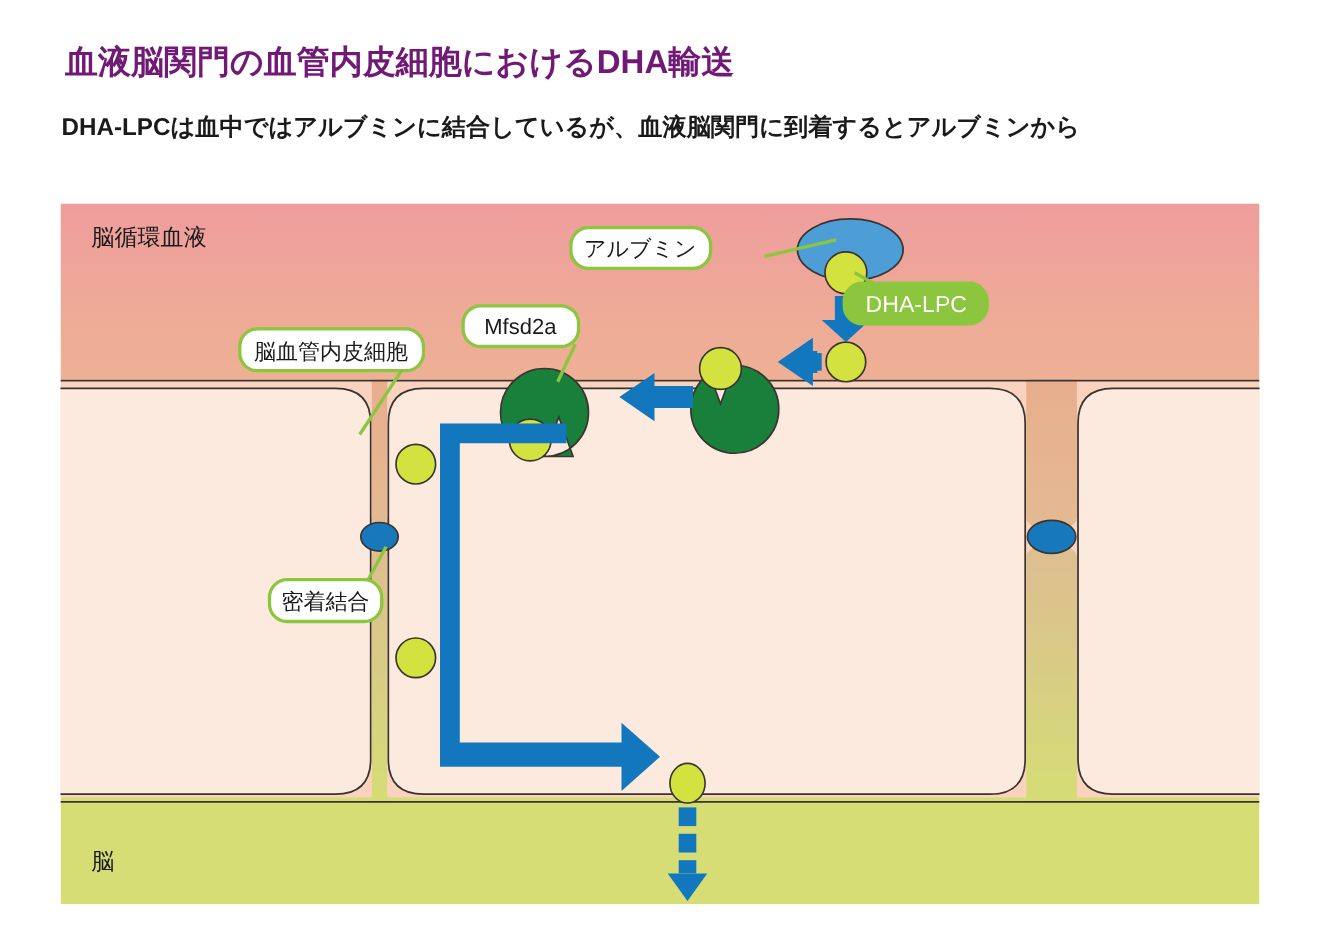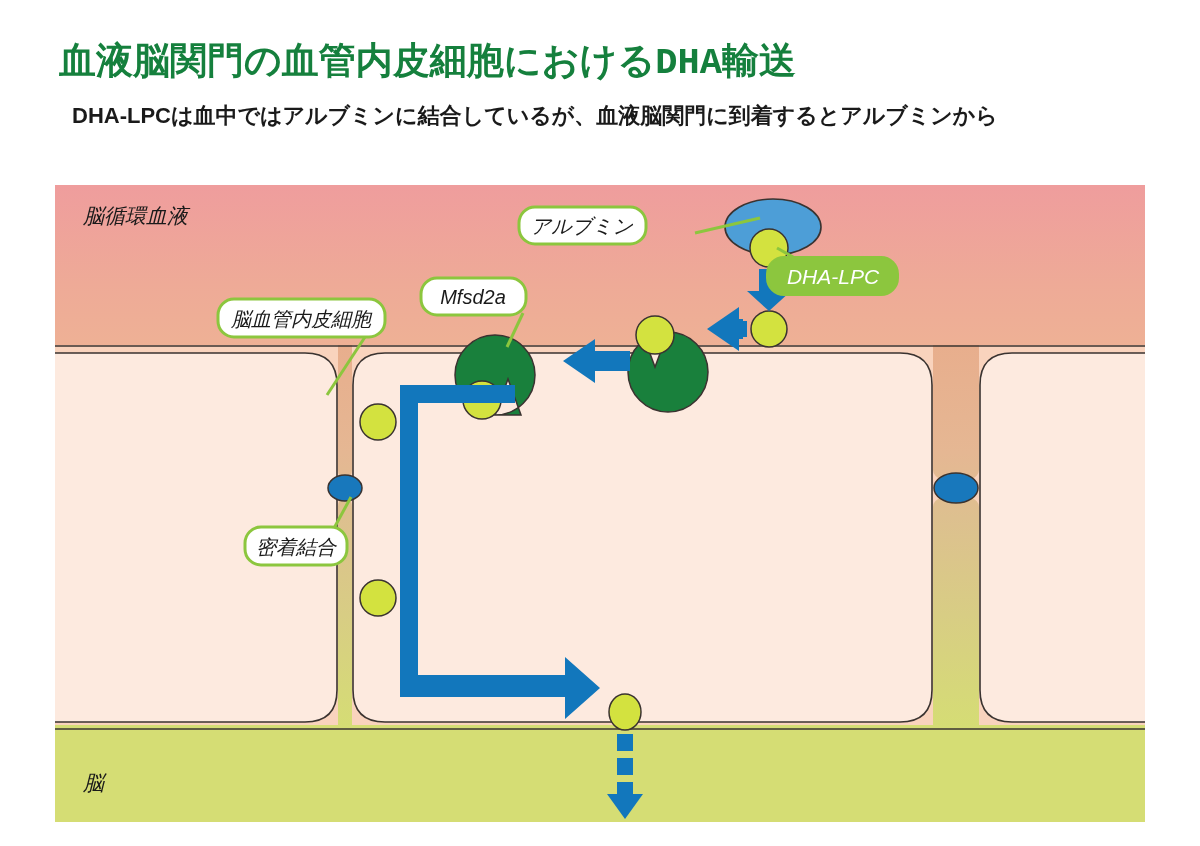--- a/index.html
+++ b/index.html
@@ -6,33 +6,33 @@
   body{
     width:1200px;height:846px;
     font-family:"Liberation Sans","DejaVu Sans",sans-serif;
     overflow:hidden;
     position:relative;
   }
   #root{position:relative;width:1200px;height:846px;}
 
   .title{
     position:absolute;left:59px;top:36px;
-    font-size:37px;font-weight:bold;
-    color:#15803d;letter-spacing:0px;white-space:nowrap;font-family:Liberation Mono, monospace;
+    font-size:30px;font-weight:bold;
+    color:#701a75;letter-spacing:0px;white-space:nowrap;
   }
   .subtitle{
     position:absolute;left:56px;top:100px;width:1110px;
     font-size:22px;font-weight:bold;color:#1a1a1a;
     line-height:1.45;
   }
-  .subtitle div{white-space:nowrap;margin-left:16px;}
+  .subtitle div{white-space:nowrap;}
 
   .diagram-wrap{
     position:absolute;left:55px;top:185px;
-    width:1090px;height:637px;font-style:italic;
+    width:1090px;height:637px;
   }
   svg.diagram{display:block;width:1090px;height:637px;}
 
   .lbl-text{
     font-family:"Liberation Sans","DejaVu Sans",sans-serif;
   }
 </style>
 </head>
 <body>
 

